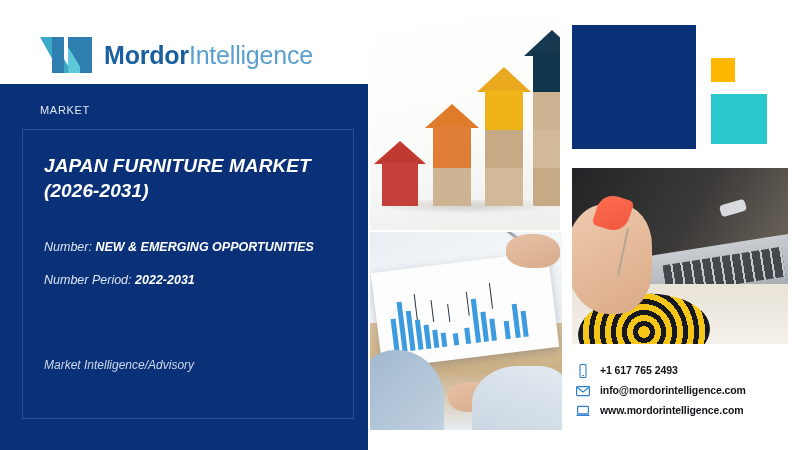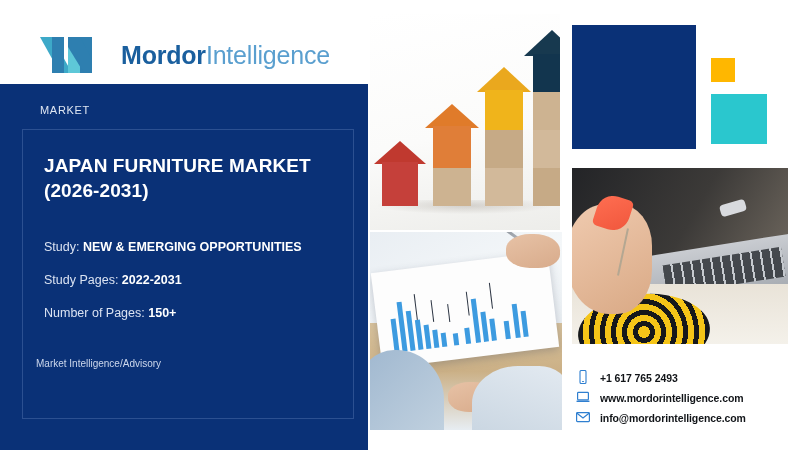--- a/index.html
+++ b/index.html
@@ -14,21 +14,21 @@
   .page {
     position: relative;
     width: 800px; height: 450px;
     background: #ffffff;
   }
 
   
   .brand-header {
     position: absolute;
     left: 38px; top: 28px;
-    display: flex; align-items: center; gap: 17px;
+    display: flex; align-items: center; gap: 0;
     height: 54px;
   }
   .brand-mark { width: 66px; height: 40px; display: block; }
   .brand-word {
     font-size: 25px;
     letter-spacing: -0.2px;
     white-space: nowrap;
     line-height: 1;
   }
   .brand-word .bold { font-weight: bold; color: #1a5f9e; }
@@ -48,20 +48,21 @@
     letter-spacing: 0.7px;
     color: #dfe6f2;
     font-weight: normal;
   }
   .inner-box {
     position: absolute;
     left: 22px; top: 45px;
     width: 332px; height: 290px;
     border: 1px solid #2c5091;
     border-right: 1px solid #2c5091;
+    font-style: italic;
   }
   .report-title {
     position: absolute;
     left: 21px; top: 23px;
     width: 300px;
     font-size: 19px;
     font-weight: bold;
     color: #ffffff;
     line-height: 1.32;
     letter-spacing: 0.1px;
@@ -75,22 +76,22 @@
     font-size: 12.5px;
     color: #eaeff8;
     margin-bottom: 18px;
     line-height: 1.2;
     white-space: nowrap;
   }
   .meta-row .meta-label { font-weight: normal; color: #dbe3f2; }
   .meta-row .meta-value { font-weight: bold; color: #ffffff; }
   .advisory-line {
     position: absolute;
-    left: 13px; top: 228px;
-    font-size: 10px;
+    left: 21px; top: 228px;
+    font-size: 12px;
     color: #ccd7ec;
     font-weight: normal;
   }
 
   
   .blocks-photo {
     position: absolute;
     left: 370px; top: 14px;
     width: 190px; height: 216px;
     background: linear-gradient(170deg,#ffffff 0%,#fbfbfa 55%,#ededea 100%);
@@ -240,21 +241,21 @@
     transform: rotate(-16deg);
   }
 
   
   .contact-block {
     position: absolute;
     left: 576px; top: 364px;
     width: 216px;
   }
   .contact-row {
-    display: flex; align-items: flex-end;
+    display: flex; align-items: flex-start;
     gap: 10px; height: 20px;
   }
   .contact-icon {
     width: 14px; height: 14px;
     flex: none;
     display: flex; align-items: center; justify-content: center;
   }
   .contact-text {
     font-size: 10.5px;
     font-weight: bold;
@@ -286,30 +287,26 @@
   <div class="navy-panel">
 
     <div class="sample-tag">MARKET</div>
 
     <div class="inner-box">
 
       <div class="report-title">JAPAN FURNITURE MARKET (2026-2031)</div>
 
       <div class="meta-list">
         <div class="meta-row">
-          <span class="meta-label">Study:</span>
+          <span class="meta-label">Number:</span>
           <span class="meta-value">NEW &amp; EMERGING OPPORTUNITIES</span>
         </div>
         <div class="meta-row">
-          <span class="meta-label">Study Pages:</span>
+          <span class="meta-label">Number Period:</span>
           <span class="meta-value">2022-2031</span>
-        </div>
-        <div class="meta-row">
-          <span class="meta-label">Number of Pages:</span>
-          <span class="meta-value">150+</span>
         </div>
       </div>
 
       <div class="advisory-line">Market Intelligence/Advisory</div>
     </div>
 
   </div>
 
   <div class="blocks-photo">
     <div class="blocks-shadow"></div>
@@ -399,32 +396,32 @@
           <rect x="4" y="0.5" width="6" height="13" rx="1.2" fill="none" stroke="#2f7fd0" stroke-width="1.1"></rect>
           <rect x="6" y="11" width="2" height="1" rx="0.5" fill="#2f7fd0"></rect>
         </svg>
       </span>
       <span class="contact-text">+1 617 765 2493</span>
     </div>
 
     <div class="contact-row">
       <span class="contact-icon">
         <svg viewBox="0 0 14 14" width="14" height="14">
+          <rect x="0.6" y="2.6" width="12.8" height="9" rx="0.8" fill="none" stroke="#2f7fd0" stroke-width="1.2"></rect>
+          <path d="M1 3.2 L7 8 L13 3.2" fill="none" stroke="#2f7fd0" stroke-width="1.2"></path>
+        </svg>
+      </span>
+      <span class="contact-text">info@mordorintelligence.com</span>
+    </div>
+
+    <div class="contact-row">
+      <span class="contact-icon">
+        <svg viewBox="0 0 14 14" width="14" height="14">
           <rect x="1.6" y="2.4" width="10.8" height="7.4" rx="0.8" fill="none" stroke="#2f7fd0" stroke-width="1.2"></rect>
           <rect x="0.4" y="10.4" width="13.2" height="1.5" rx="0.7" fill="#2f7fd0"></rect>
         </svg>
       </span>
       <span class="contact-text">www.mordorintelligence.com</span>
     </div>
 
-    <div class="contact-row">
-      <span class="contact-icon">
-        <svg viewBox="0 0 14 14" width="14" height="14">
-          <rect x="0.6" y="2.6" width="12.8" height="9" rx="0.8" fill="none" stroke="#2f7fd0" stroke-width="1.2"></rect>
-          <path d="M1 3.2 L7 8 L13 3.2" fill="none" stroke="#2f7fd0" stroke-width="1.2"></path>
-        </svg>
-      </span>
-      <span class="contact-text">info@mordorintelligence.com</span>
-    </div>
-
   </div>
 
 </div>
 
 </body></html>

